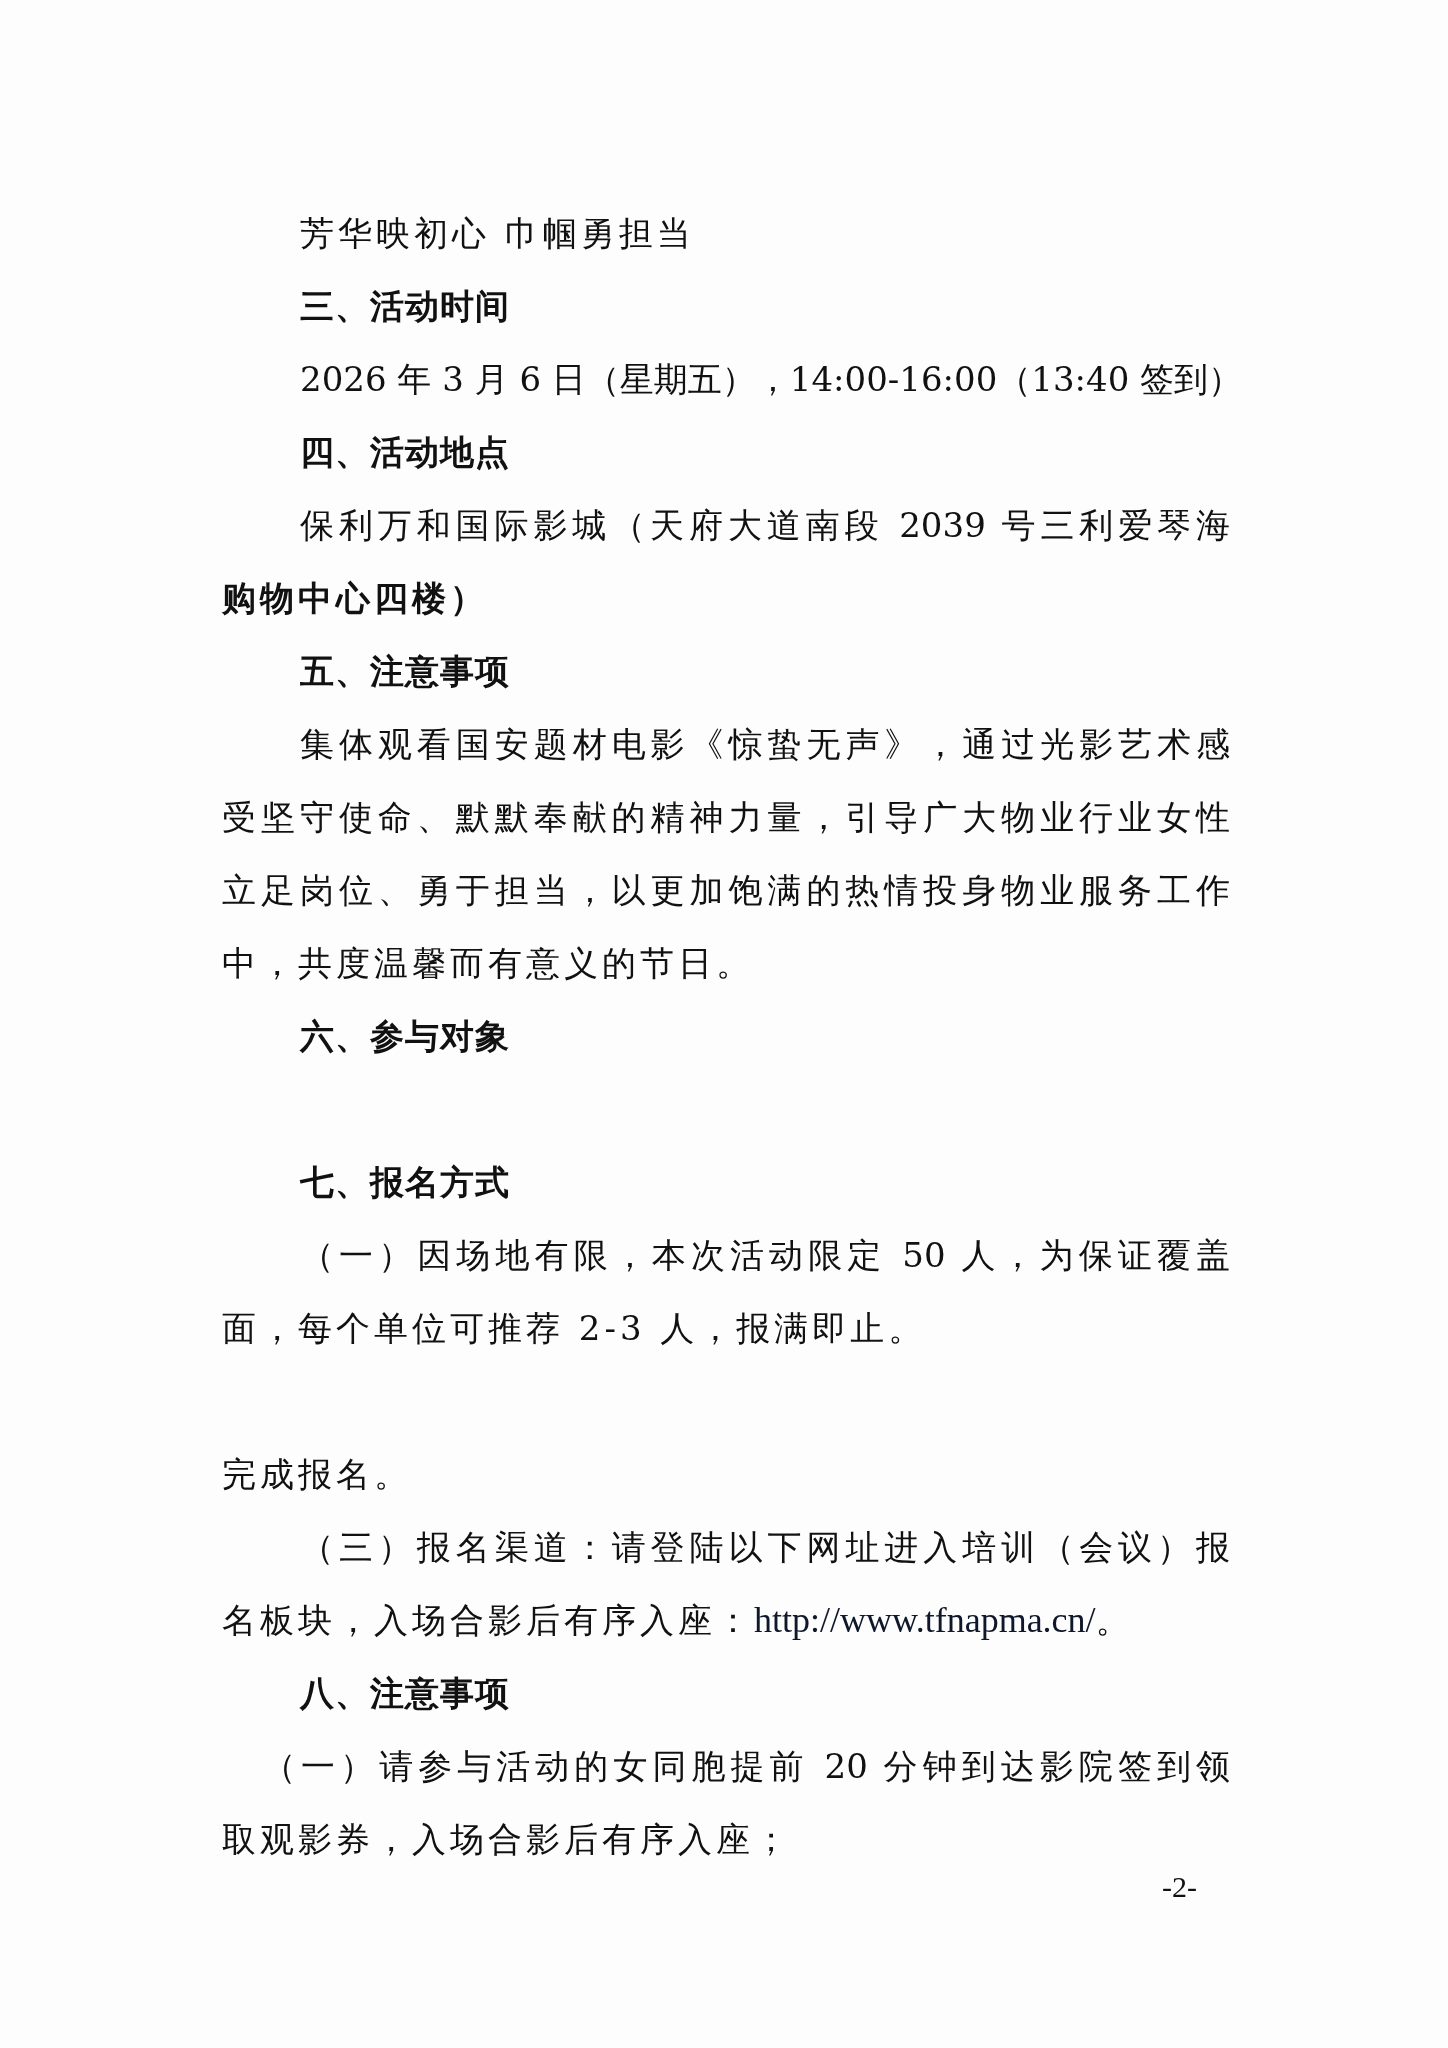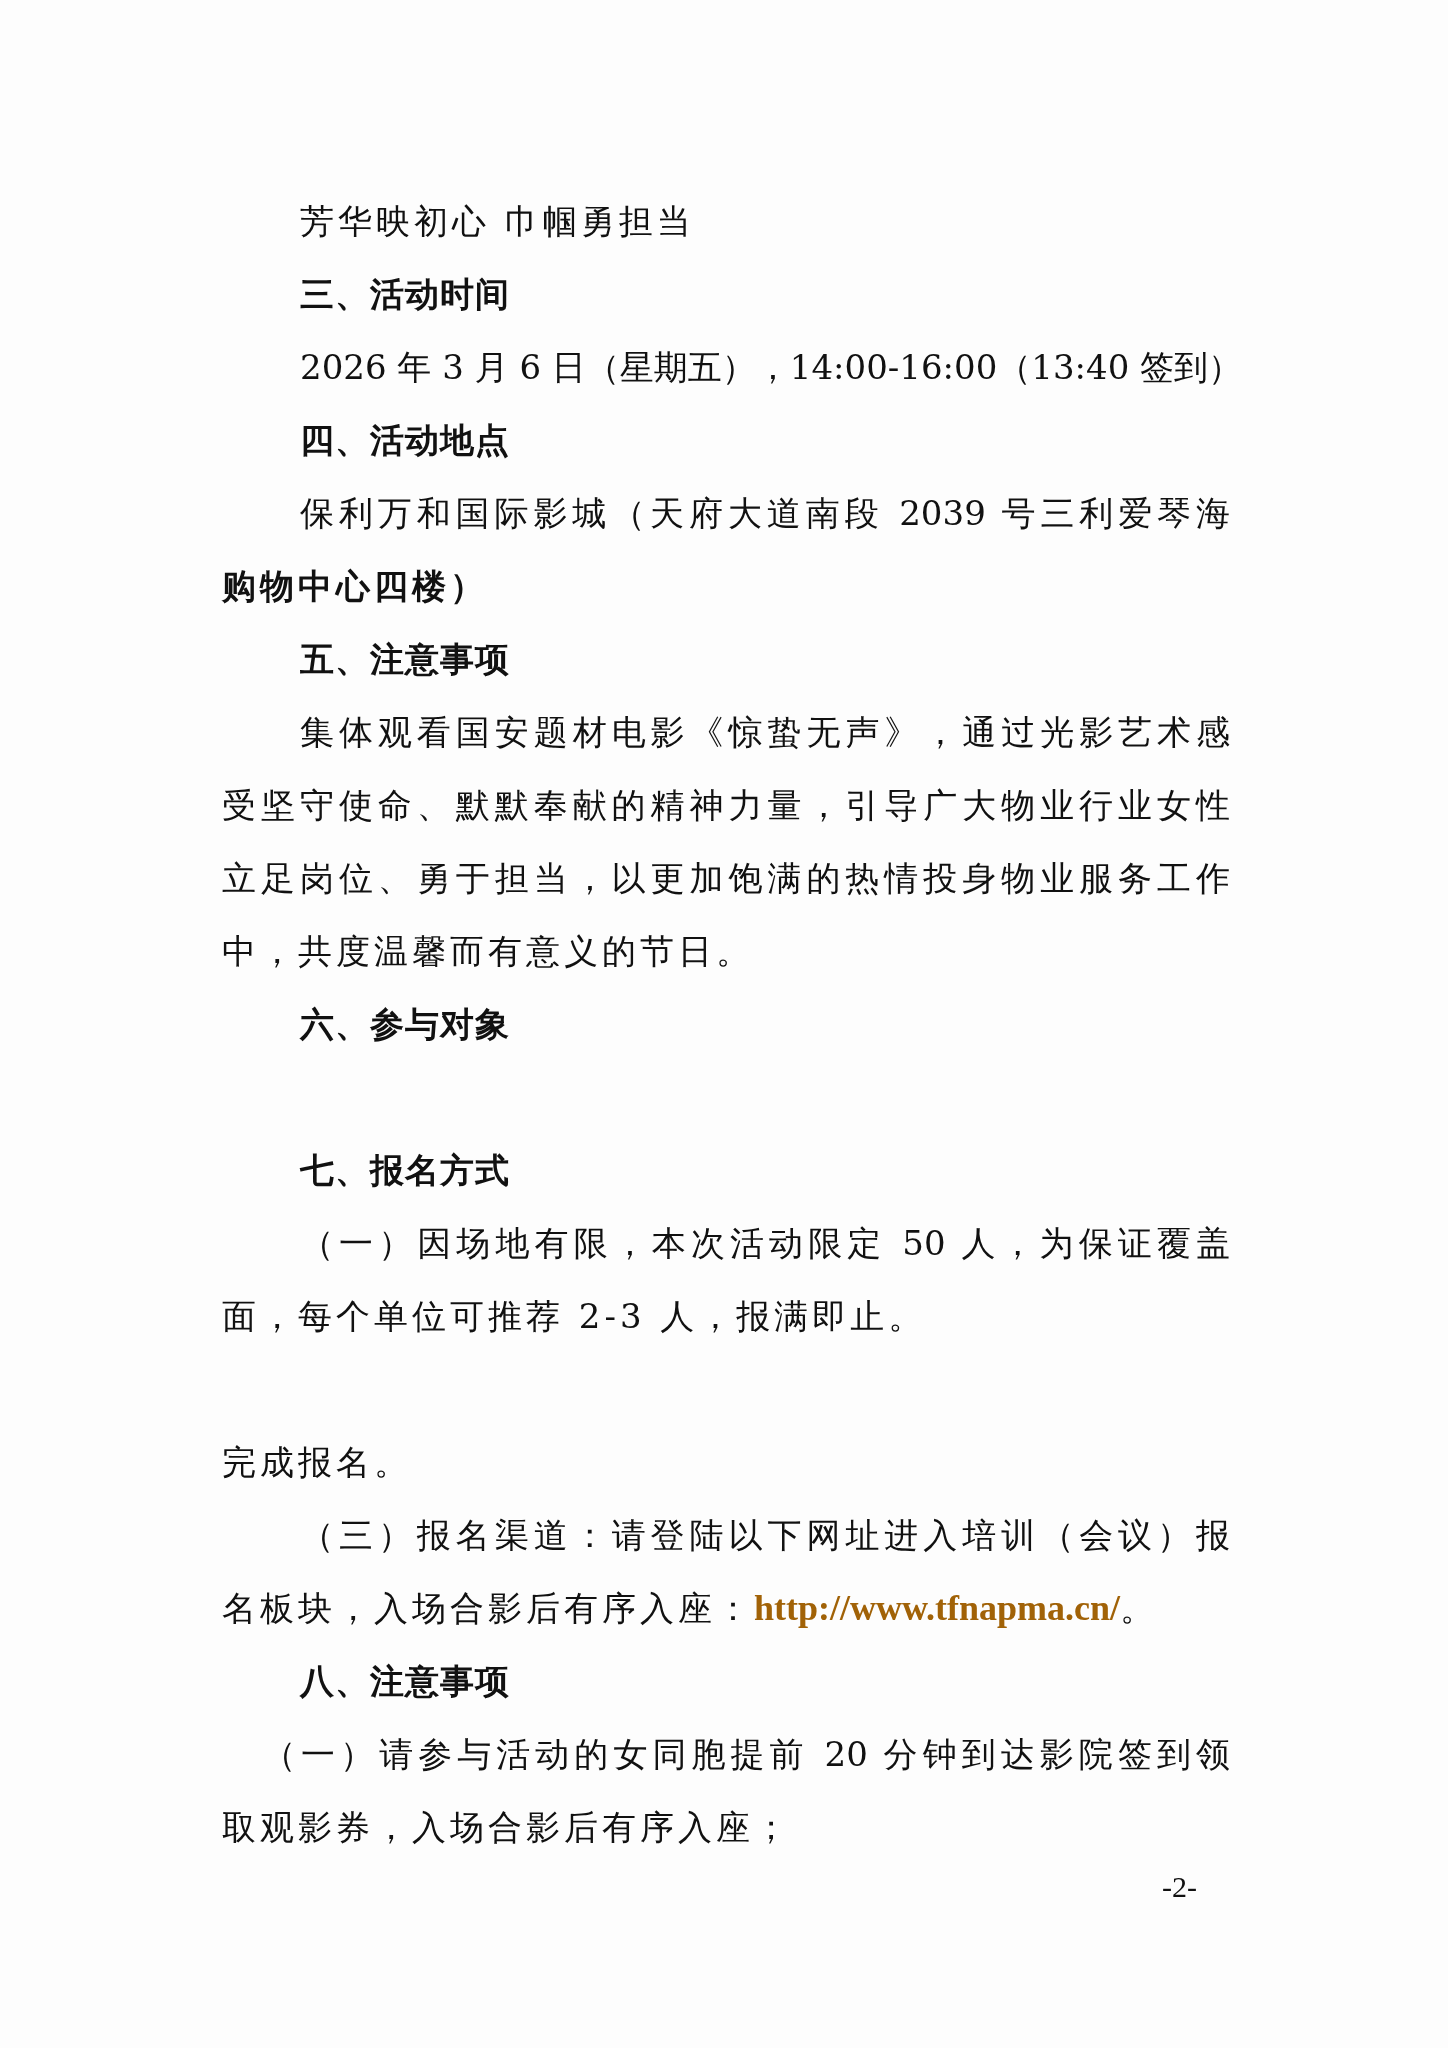--- a/index.html
+++ b/index.html
@@ -6,29 +6,30 @@
   body {
     width: 1448px; height: 2048px; background: #fdfdfd; position: relative; overflow: hidden;
     color: #111;
   }
   .page { position: absolute; left: 0; top: 0; width: 1448px; height: 2048px; }
   .line {
     position: absolute; left: 222px; width: 1008px; height: 40px;
     font-family: "DejaVu Serif", "Liberation Serif", serif;
     font-size: 34px; line-height: 40px; white-space: nowrap;
     letter-spacing: 4px;
+    margin-top: 12px;
   }
   .line.justify { text-align: justify; text-align-last: justify; letter-spacing: 0; }
   .indent { left: 300px; width: 930px; }
   .indent-s { left: 262px; width: 968px; }
   .heading {
     font-family: "DejaVu Sans", "Liberation Sans", sans-serif; font-weight: bold;
     letter-spacing: 1px; font-size: 34px;
   }
-  .link { color: #a16207; font-family: "Liberation Serif", serif; letter-spacing: 0; font-size: 36px; font-weight: bold; }
+  .link { color: #0f172a; font-family: "Liberation Serif", serif; letter-spacing: 0; font-size: 36px; }
   .pagenum {
     position: absolute; left: 1162px; top: 1870px;
     font-family: "Liberation Serif", serif; font-size: 30px; color: #111;
   }
 </style>
 </head>
 <body>
 
 <div class="page">
 

